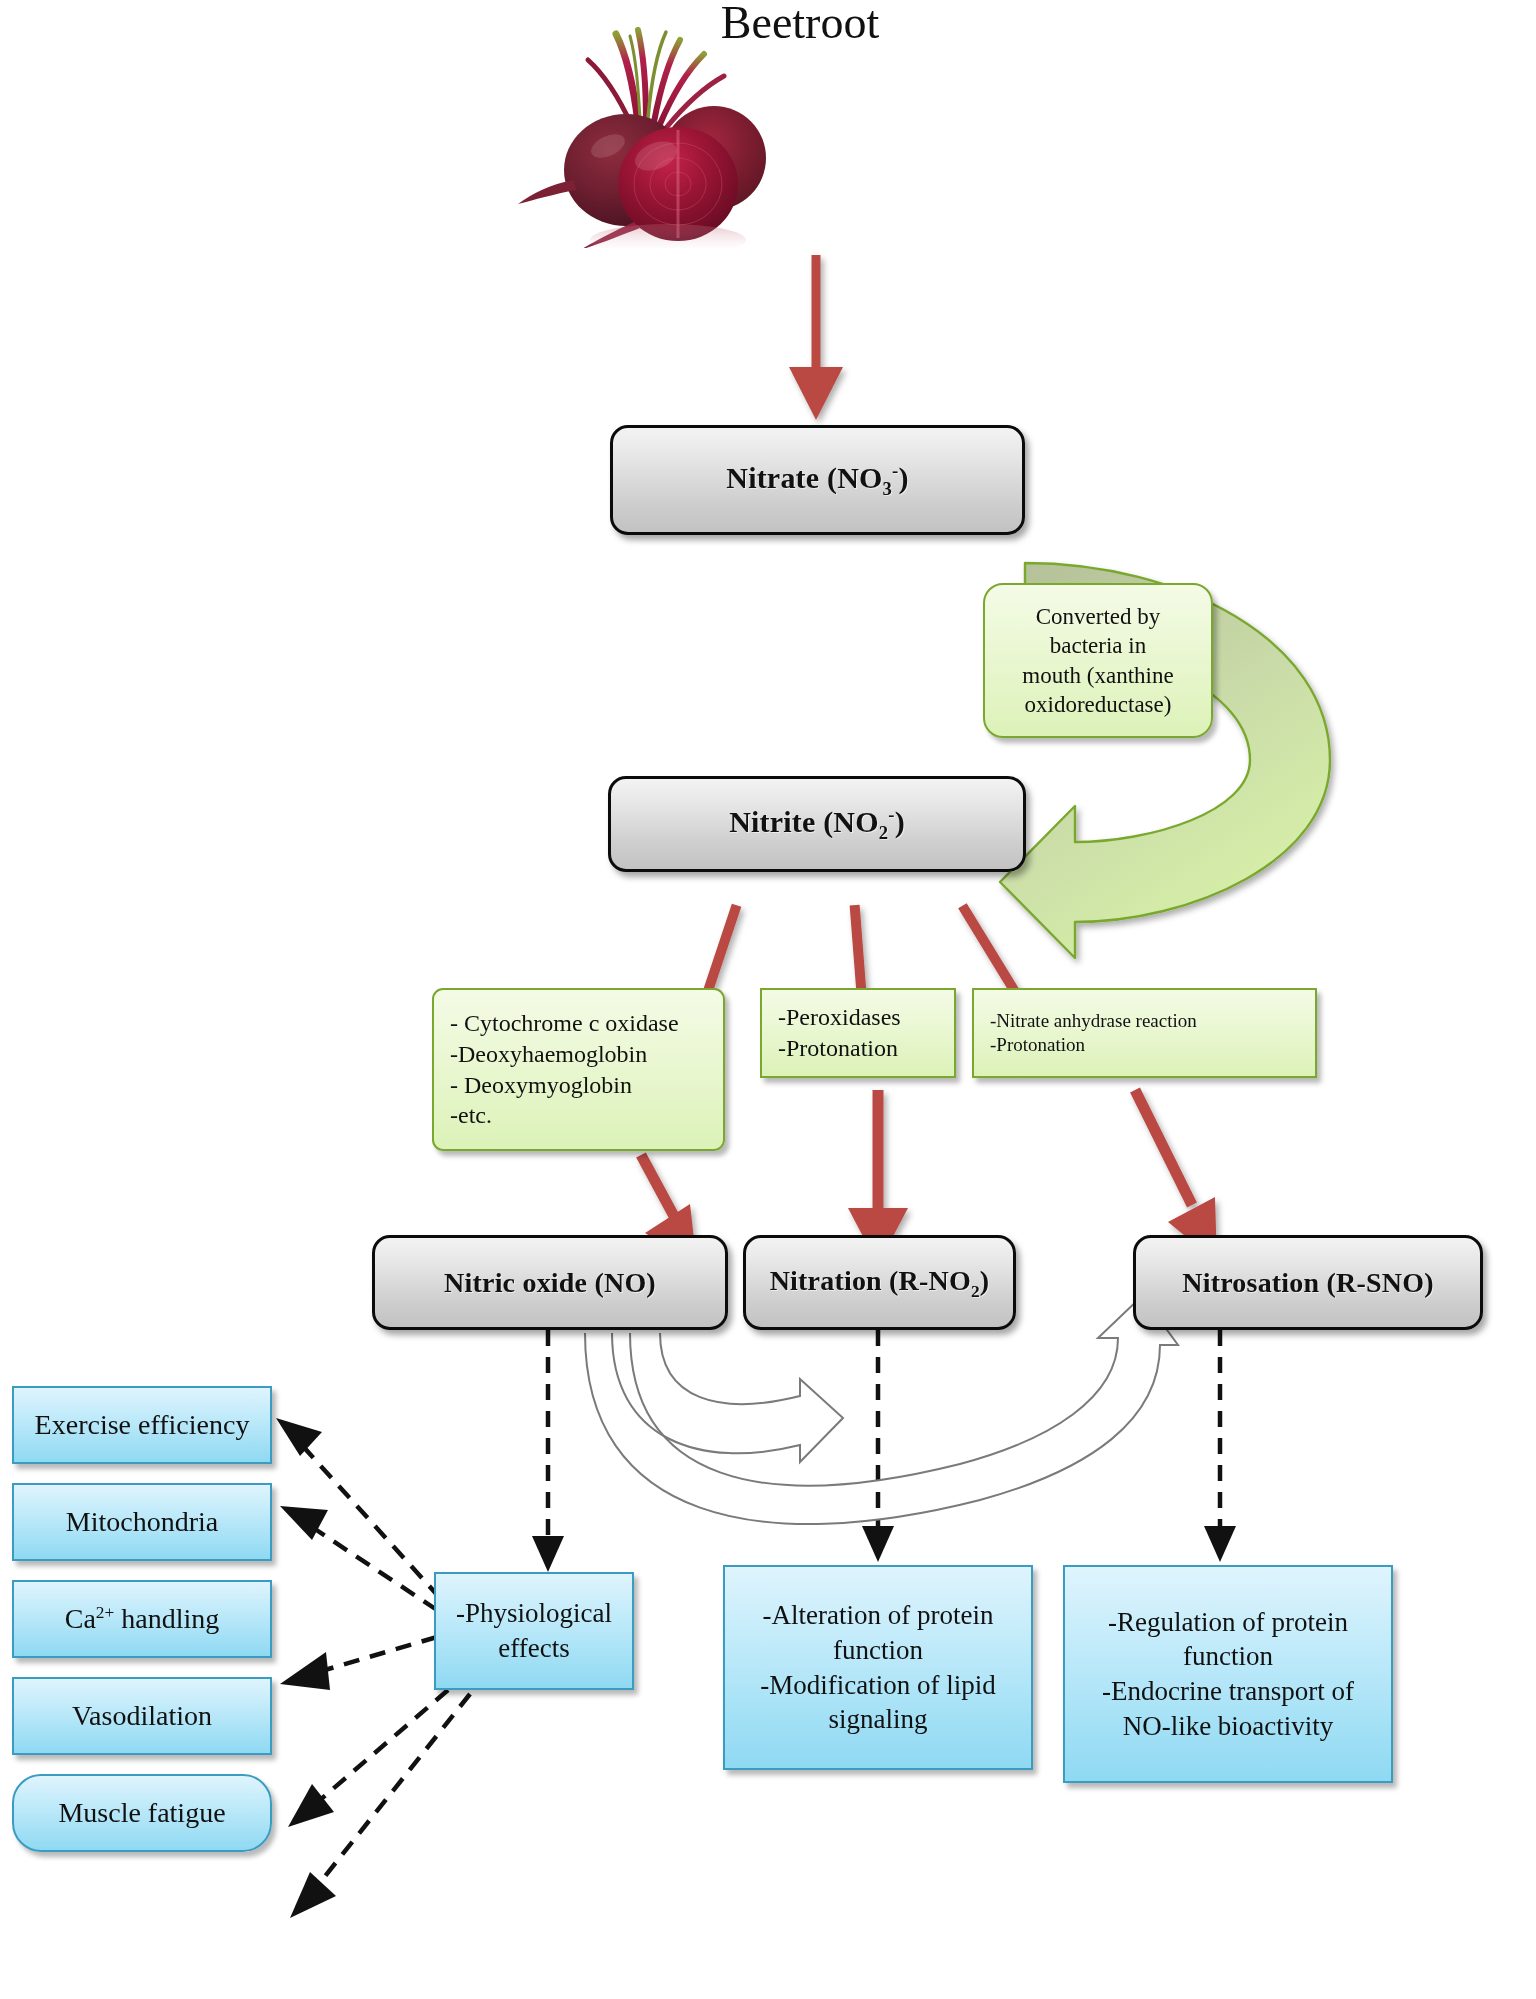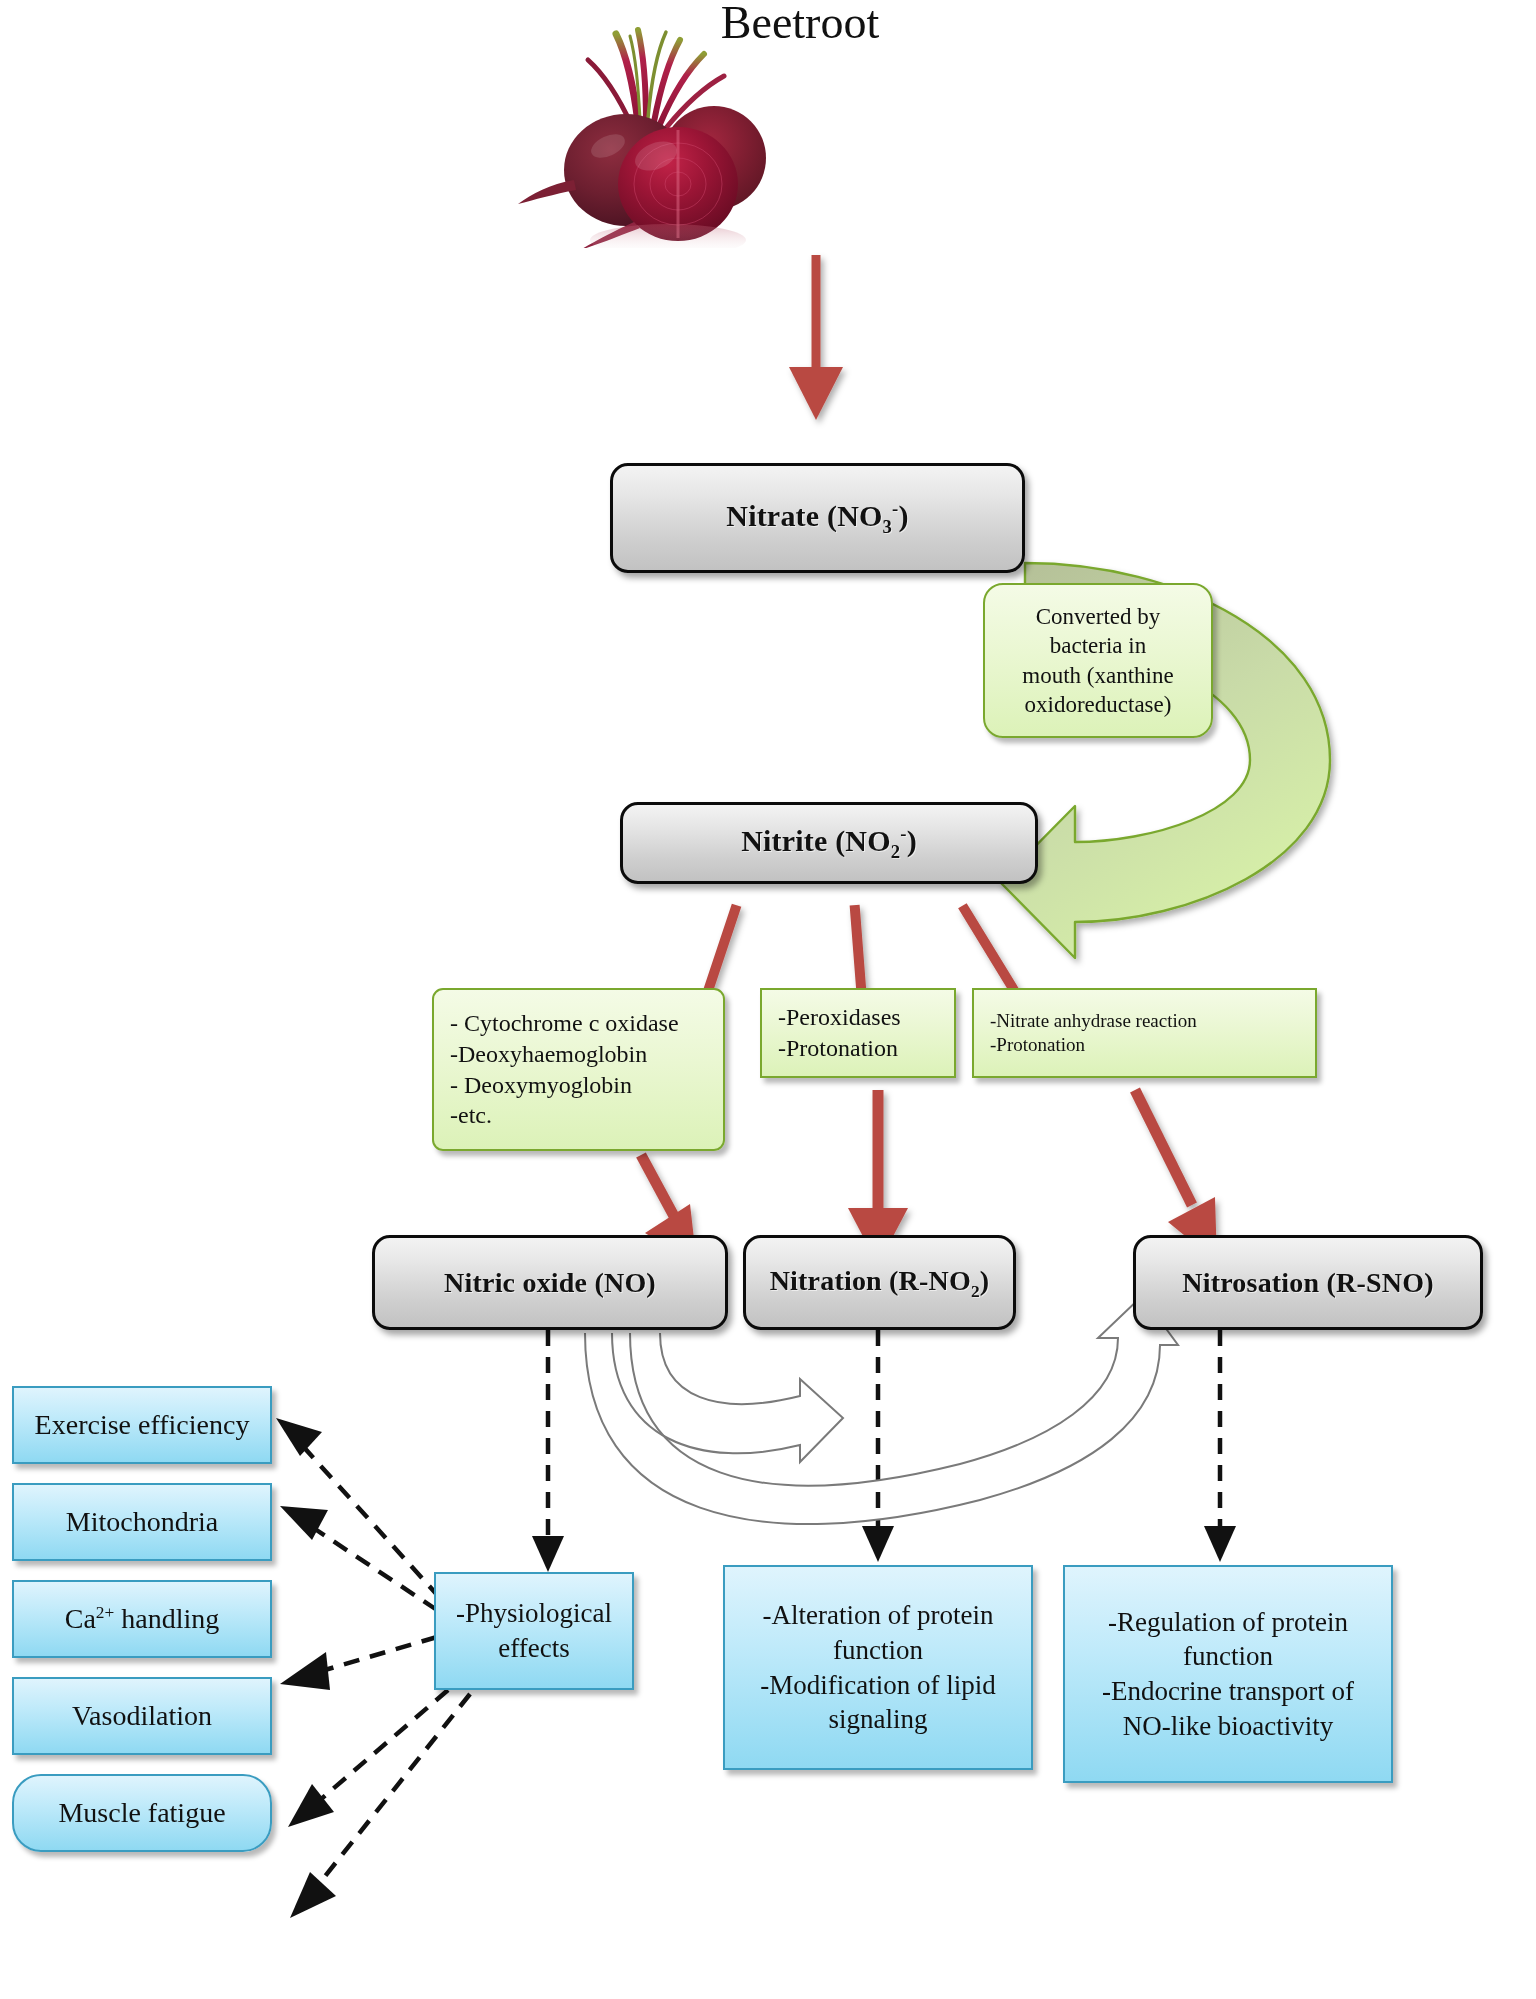--- a/index.html
+++ b/index.html
@@ -251,32 +251,32 @@
     <g>
       <path d="M448,1690 L320,1800" stroke="#111" stroke-width="4.5" stroke-dasharray="16 11" fill="none"></path>
       <path d="M288,1827 L312,1784 L334,1812 Z" fill="#111"></path>
     </g>
     <g>
       <path d="M470,1694 L322,1880" stroke="#111" stroke-width="4.5" stroke-dasharray="16 11" fill="none"></path>
       <path d="M290,1918 L310,1872 L336,1896 Z" fill="#111"></path>
     </g>
   </svg>
 
-  <div class="node gray-box" style="left:610px; top:425px; width:415px; height:110px; font-size:30px;margin-top:38px;">
+  <div class="node gray-box" style="left:610px; top:425px; width:415px; height:110px; font-size:30px;">
     <span class="lbl">Nitrate (NO<sub>3</sub><sup>-</sup>)</span>
   </div>
 
   <div class="node green-box rounded multi" style="left:983px; top:583px; width:230px; height:155px; font-size:23px; padding:6px 10px;">
     <span class="lbl">Converted by
 bacteria in
 mouth (xanthine
 oxidoreductase)</span>
   </div>
 
-  <div class="node gray-box" style="left:608px; top:802px; width:418px; height:82px; font-size:30px;margin-left:12px;">
+  <div class="node gray-box" style="left:608px; top:776px; width:418px; height:96px; font-size:30px;">
     <span class="lbl">Nitrite (NO<sub>2</sub><sup>-</sup>)</span>
   </div>
 
   <div class="node green-box multi t-left pad-l" style="left:432px; top:988px; width:293px; height:163px; font-size:24px;border-radius:11px;">
     <span class="lbl">- Cytochrome c oxidase
 -Deoxyhaemoglobin
 - Deoxymyoglobin
 -etc.</span>
   </div>
 

